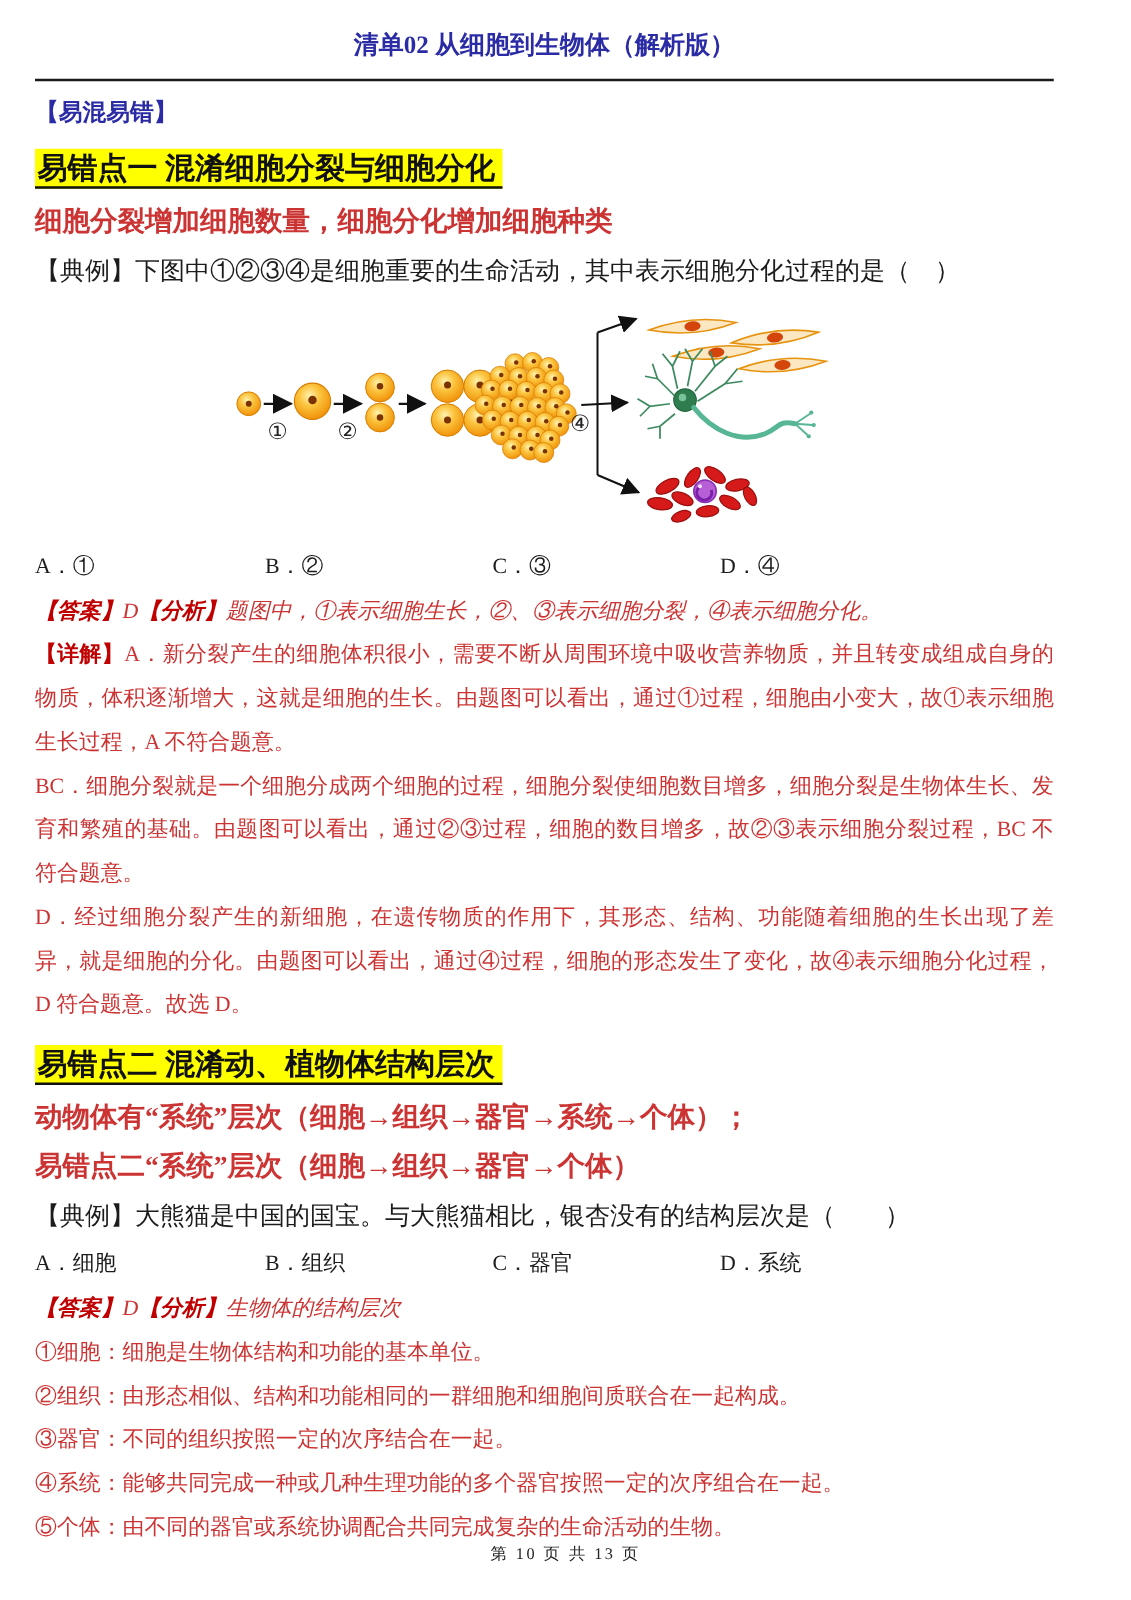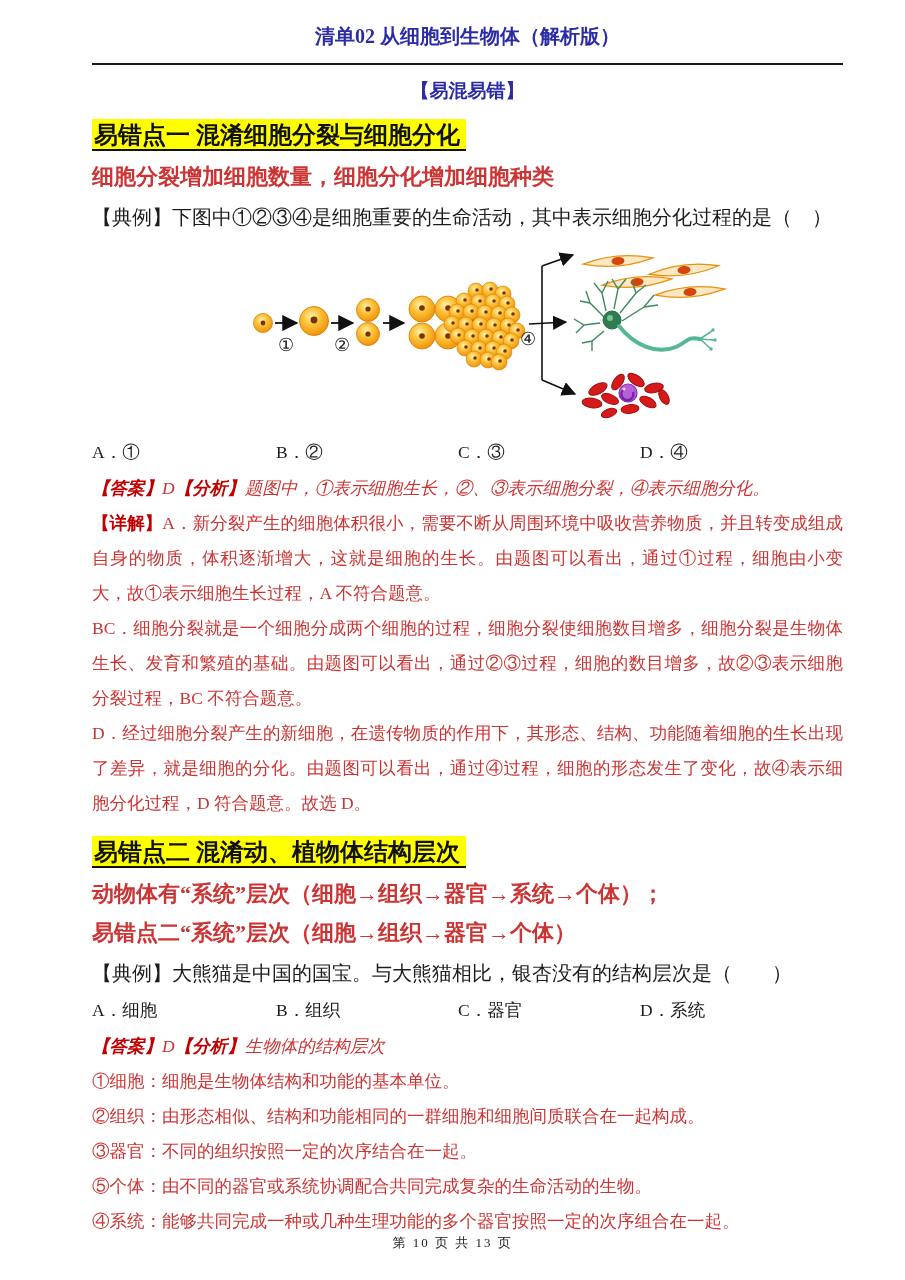--- a/index.html
+++ b/index.html
@@ -5,31 +5,31 @@
   :root{
     --blue:#2b2ba6;
     --red:#cc3434;
     --dark_red:#c00000;
     --highlight:#ffff00;
     --ink:#1c1c1c;
   }
   html,body{margin:0;padding:0;background:#ffffff;}
   .page{
     width:905px;height:1280px;box-sizing:border-box;
-    padding:20px 62px 0 92px;position:relative;overflow:hidden;
+    padding:20px 62px 0 28px;position:relative;overflow:hidden;
     font-family:"Liberation Serif","DejaVu Serif",serif;
     color:var(--ink);background:#ffffff;
   }
   .doc-title{
     margin:2px 0 0 0;text-align:center;
     color:var(--blue);font-weight:bold;font-size:20px;line-height:28px;
   }
   .divider{border:none;border-top:2px solid #1a1a1a;margin:13px 0 0 0;}
   .section-head{
-    margin:13px 0 0 0;text-align:center;
+    margin:13px 0 0 0;
     color:var(--blue);font-weight:bold;font-size:19px;line-height:26px;
   }
   .hl-heading{
     display:inline-block;margin:15px 0 0 0;
     background:var(--highlight);color:#111;font-weight:bold;font-size:24px;
     line-height:26px;padding:3px 6px 1px 2px;border-bottom:2.5px solid #111;text-align:center;
   }
   .keypoint{
     margin:13px 0 0 0;color:var(--red);font-weight:bold;
     font-size:22px;line-height:26px;
@@ -273,17 +273,17 @@
     <span><span>B．</span><span>组织</span></span>
     <span><span>C．</span><span>器官</span></span>
     <span><span>D．</span><span>系统</span></span>
   </div>
 
   <p class="redline"><span class="lbl">【答案】</span><span>D</span><span class="lbl">【分析】</span><span>生物体的结构层次</span></p>
 
   <p class="redpara">①细胞：细胞是生物体结构和功能的基本单位。</p>
   <p class="redpara">②组织：由形态相似、结构和功能相同的一群细胞和细胞间质联合在一起构成。</p>
   <p class="redpara">③器官：不同的组织按照一定的次序结合在一起。</p>
+  <p class="redpara">④系统：能够共同完成一种或几种生理功能的多个器官按照一定的次序组合在一起。</p>
   <p class="redpara">⑤个体：由不同的器官或系统协调配合共同完成复杂的生命活动的生物。</p>
-  <p class="redpara">④系统：能够共同完成一种或几种生理功能的多个器官按照一定的次序组合在一起。</p>
 
   <div class="footer">第 10 页 共 13 页</div>
 </div>
 
 </body></html>

